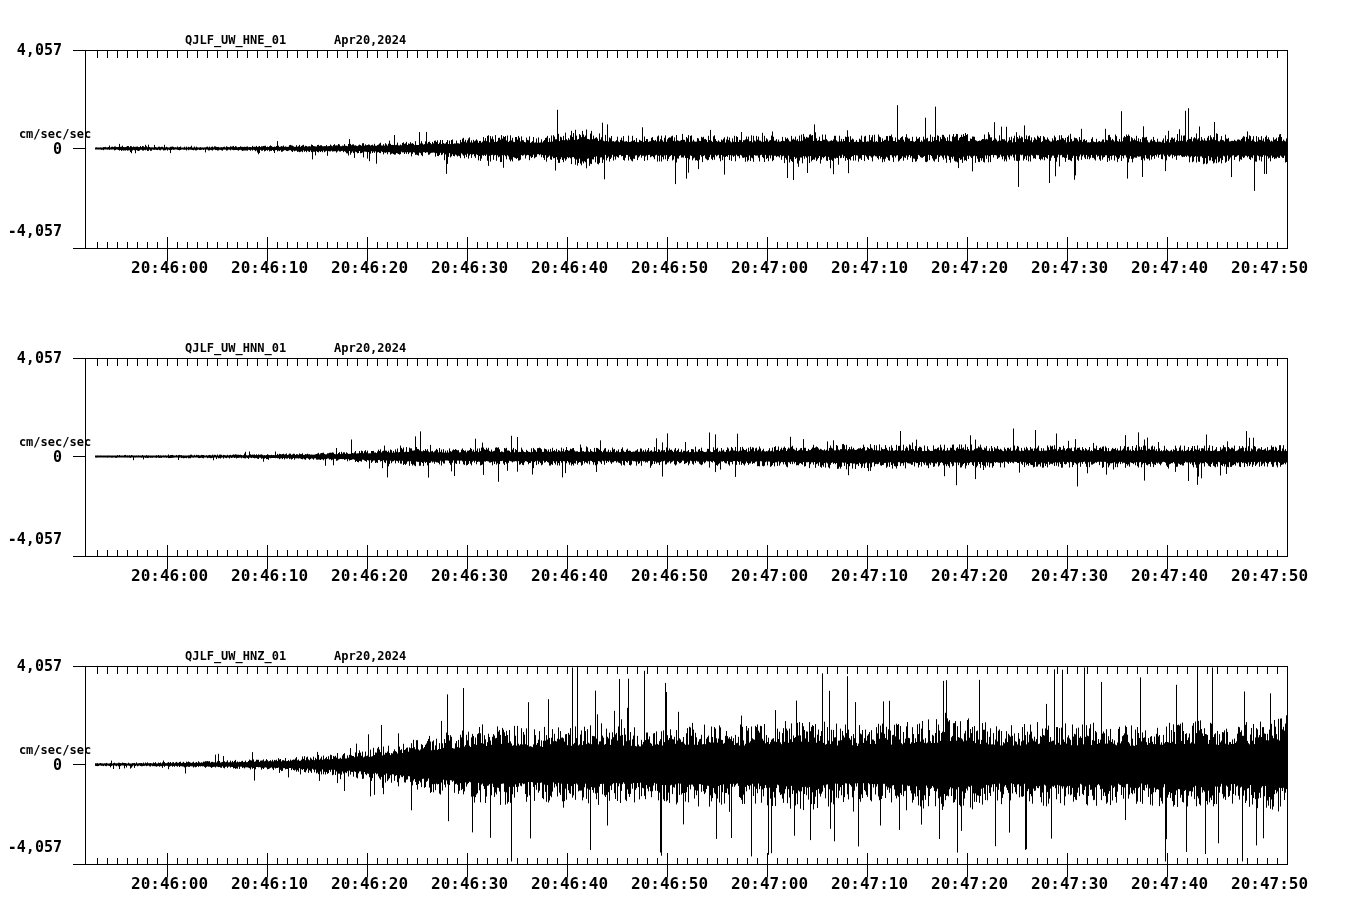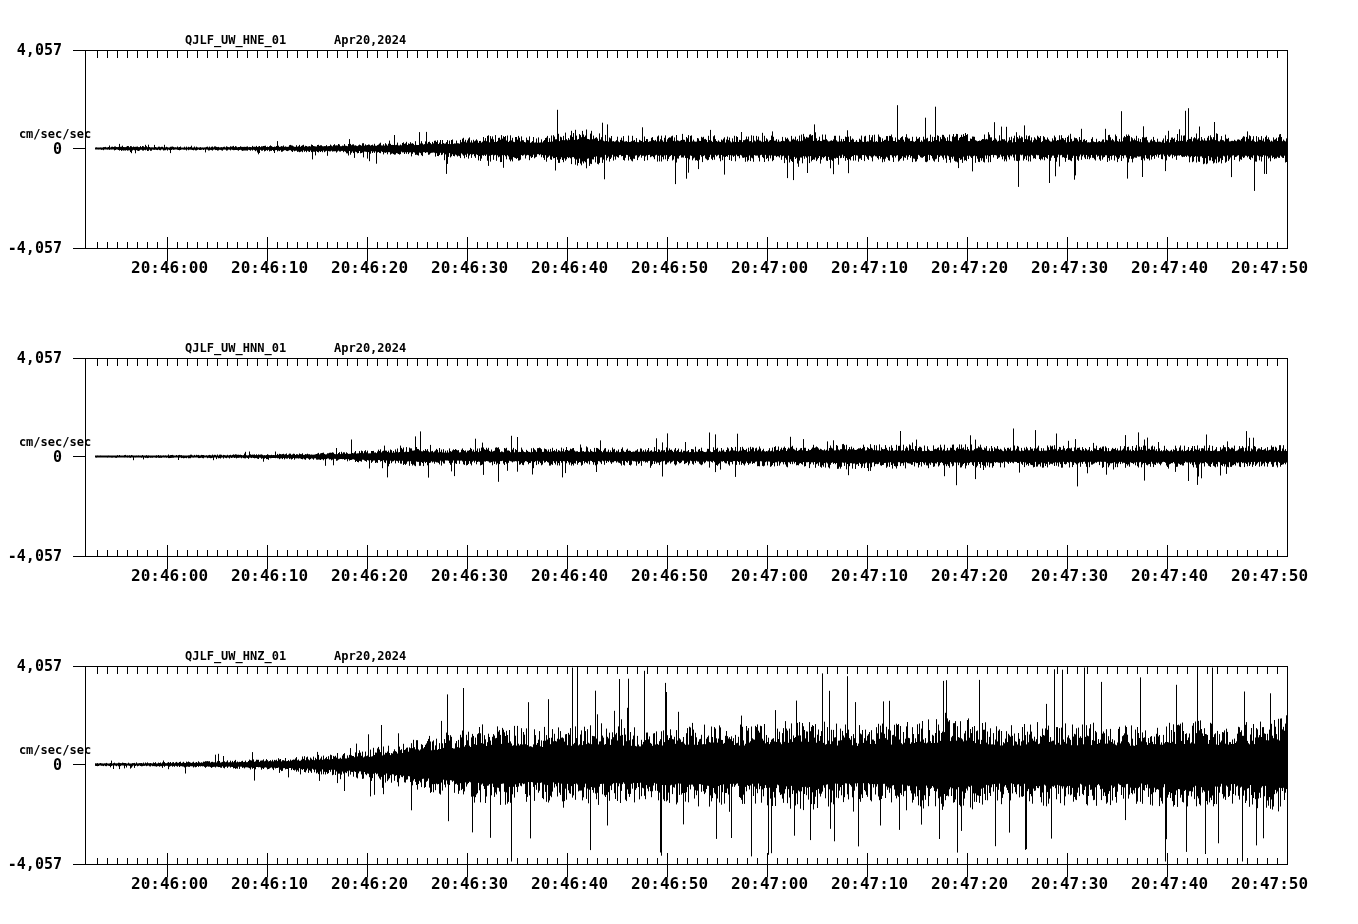--- a/index.html
+++ b/index.html
@@ -6,21 +6,21 @@
   body{width:1358px;height:924px;position:relative;overflow:hidden;
        font-family:"DejaVu Sans Mono",monospace;font-weight:bold;color:#000;}
   #app{position:absolute;left:0;top:0;width:1358px;height:924px;}
   .panel{position:absolute;left:0;width:1358px;height:0;}
   .t{position:absolute;top:-17px;font-size:12px;line-height:14px;white-space:pre;}
   .t.station{left:185px;}
   .t.date{left:322px;margin-left:12px;}
   .ylab{position:absolute;left:0;width:62px;text-align:right;font-size:15px;line-height:14px;}
   .ylab.ymax{top:-7px;}
   .ylab.yzero{top:92px;}
-  .ylab.ymin{top:191px;}
+  .ylab.ymin{top:174px;}
   .units{position:absolute;left:16px;width:78px;text-align:center;font-size:12px;line-height:14px;top:77px;}
   svg.plot{position:absolute;left:73px;top:-1px;}
   .xlabels{position:absolute;left:0;top:0;}
   .xt{position:absolute;top:211px;width:72px;text-align:center;font-size:16px;line-height:14px;}
 </style>
 </head>
 <body>
 
 <div id="app">
 

